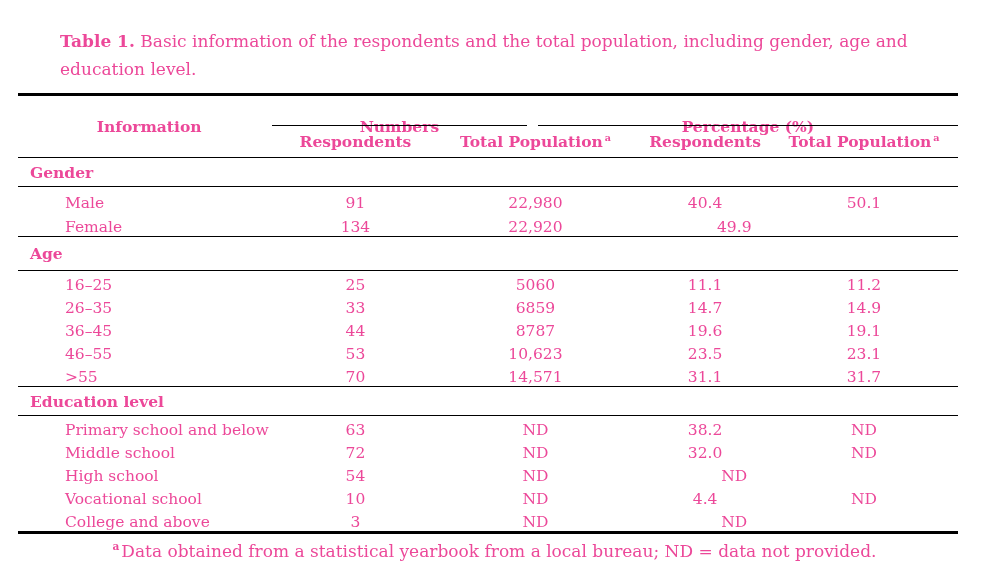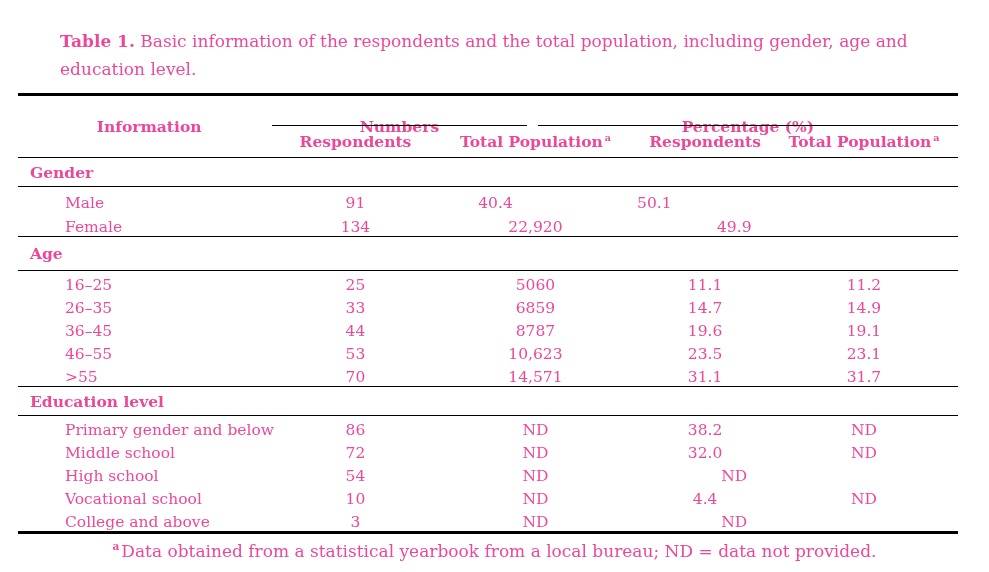--- a/index.html
+++ b/index.html
@@ -106,20 +106,21 @@
         <div class="c c4">Respondents</div>
         <div class="c c5"><span>Total Population</span><sup class="hsup">a</sup></div>
       </div>
     </div>
 
     <div class="section s0">
       <div class="sec-label">Gender</div>
       <div class="row">
         <div class="c c1">Male</div>
         <div class="c c2">91</div>
+        <div class="c c3">22,980</div>
         <div class="c c4">40.4</div>
         <div class="c c5">50.1</div>
       </div>
       <div class="row">
         <div class="c c1">Female</div>
         <div class="c c2">134</div>
         <div class="c c3">22,920</div>
         <div class="c c5">49.9</div>
       </div>
     </div>
@@ -159,22 +160,22 @@
         <div class="c c2">70</div>
         <div class="c c3">14,571</div>
         <div class="c c4">31.1</div>
         <div class="c c5">31.7</div>
       </div>
     </div>
 
     <div class="section s2">
       <div class="sec-label">Education level</div>
       <div class="row">
-        <div class="c c1">Primary gender and below</div>
-        <div class="c c2">86</div>
+        <div class="c c1">Primary school and below</div>
+        <div class="c c2">63</div>
         <div class="c c3">ND</div>
         <div class="c c4">38.2</div>
         <div class="c c5">ND</div>
       </div>
       <div class="row">
         <div class="c c1">Middle school</div>
         <div class="c c2">72</div>
         <div class="c c3">ND</div>
         <div class="c c4">32.0</div>
         <div class="c c5">ND</div>

